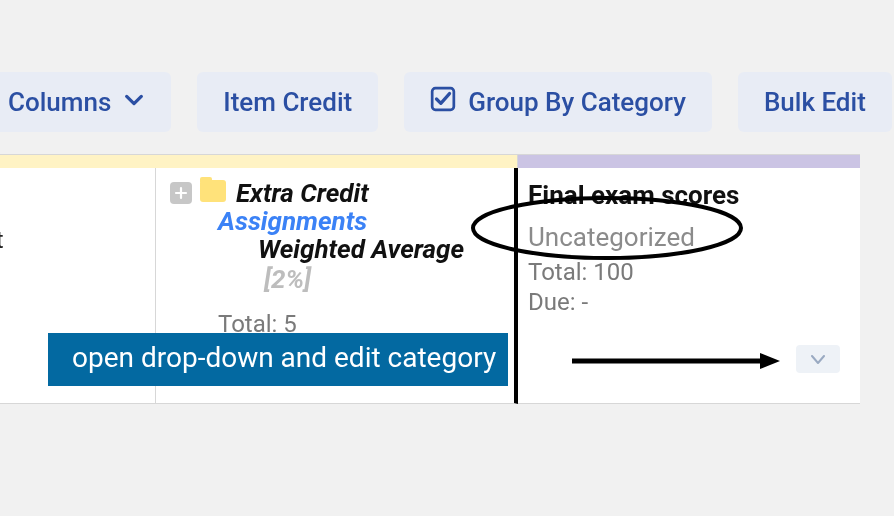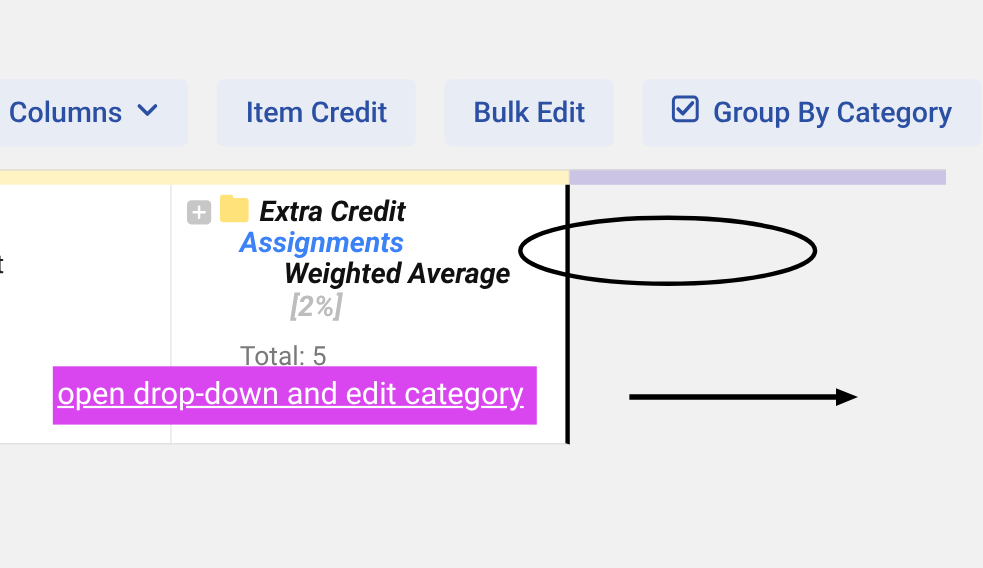--- a/index.html
+++ b/index.html
@@ -211,26 +211,25 @@
     left: 468px;
     top: 193px;
     width: 278px;
     height: 70px;
     pointer-events: none;
   }
   .annot-label {
     position: absolute;
     left: 48px;
     top: 333px;
-    background: #d946ef;
+    background: #0369a1;
     color: #fff;
     font-size: 28px;
-    padding: 10px 12px 12px 4px;
+    padding: 10px 12px 12px 24px;
     line-height: 1.1;
-    text-decoration: underline;
   }
   .annot-arrow {
     position: absolute;
     left: 572px;
     top: 351px;
     width: 210px;
     height: 20px;
     pointer-events: none;
   }
 </style>
@@ -245,30 +244,30 @@
       <span>
         <svg class="chev-icon" viewBox="0 0 24 24">
             <path d="M4 8 L12 16 L20 8" fill="none" stroke="#2b4fa3" stroke-width="3.5" stroke-linecap="round" stroke-linejoin="round"></path>
           </svg>
       </span>
     </div>
     <div class="tbtn">
       <span>Item Credit</span>
     </div>
     <div class="tbtn">
-      <span>Bulk Edit</span>
-    </div>
-    <div class="tbtn">
       <span>
         <svg class="check-icon" viewBox="0 0 24 24">
           <rect x="2" y="2" width="20" height="20" rx="3" ry="3" fill="none" stroke="#2b4fa3" stroke-width="2.5"></rect>
           <path d="M6 12 L10 16 L18 7" fill="none" stroke="#2b4fa3" stroke-width="3" stroke-linecap="round" stroke-linejoin="round"></path>
         </svg>
       </span>
       <span>Group By Category</span>
+    </div>
+    <div class="tbtn">
+      <span>Bulk Edit</span>
     </div>
   </div>
 
   <div class="yellow-strip"></div>
   <div class="purple-strip"></div>
 
   <div class="col-left">
     <div class="partial">it</div>
   </div>
 
@@ -283,20 +282,33 @@
       <span class="mid-line1">Extra Credit</span>
     </div>
     <div class="mid-line2">Assignments</div>
     <div class="mid-line3">
       <span>Weighted Average</span>
       <span class="pct">[2%]</span>
     </div>
     <div class="mid-total">Total: 5</div>
   </div>
 
+  <div class="col-right">
+    <div class="right-title">Final exam scores</div>
+    <div class="right-cat">Uncategorized</div>
+    <div class="right-total">Total: 100</div>
+    <div class="right-due">Due: -</div>
+    <div class="dropdown">
+      <span>
+        <svg viewBox="0 0 14 10">
+            <path d="M1 1 L7 8 L13 1" fill="none" stroke="#9aaac2" stroke-width="2" stroke-linecap="round" stroke-linejoin="round"></path>
+          </svg>
+      </span>
+    </div>
+  </div>
 
   <svg class="annot-circle" viewBox="0 0 278 70">
     <ellipse cx="139" cy="35" rx="134" ry="30" fill="none" stroke="#000" stroke-width="4"></ellipse>
   </svg>
 
   <div class="annot-label">open drop-down and edit category</div>
 
   <svg class="annot-arrow" viewBox="0 0 210 20">
     <line x1="0" y1="10" x2="190" y2="10" stroke="#000" stroke-width="5"></line>
     <path d="M188 2 L208 10 L188 18 Z" fill="#000"></path>

